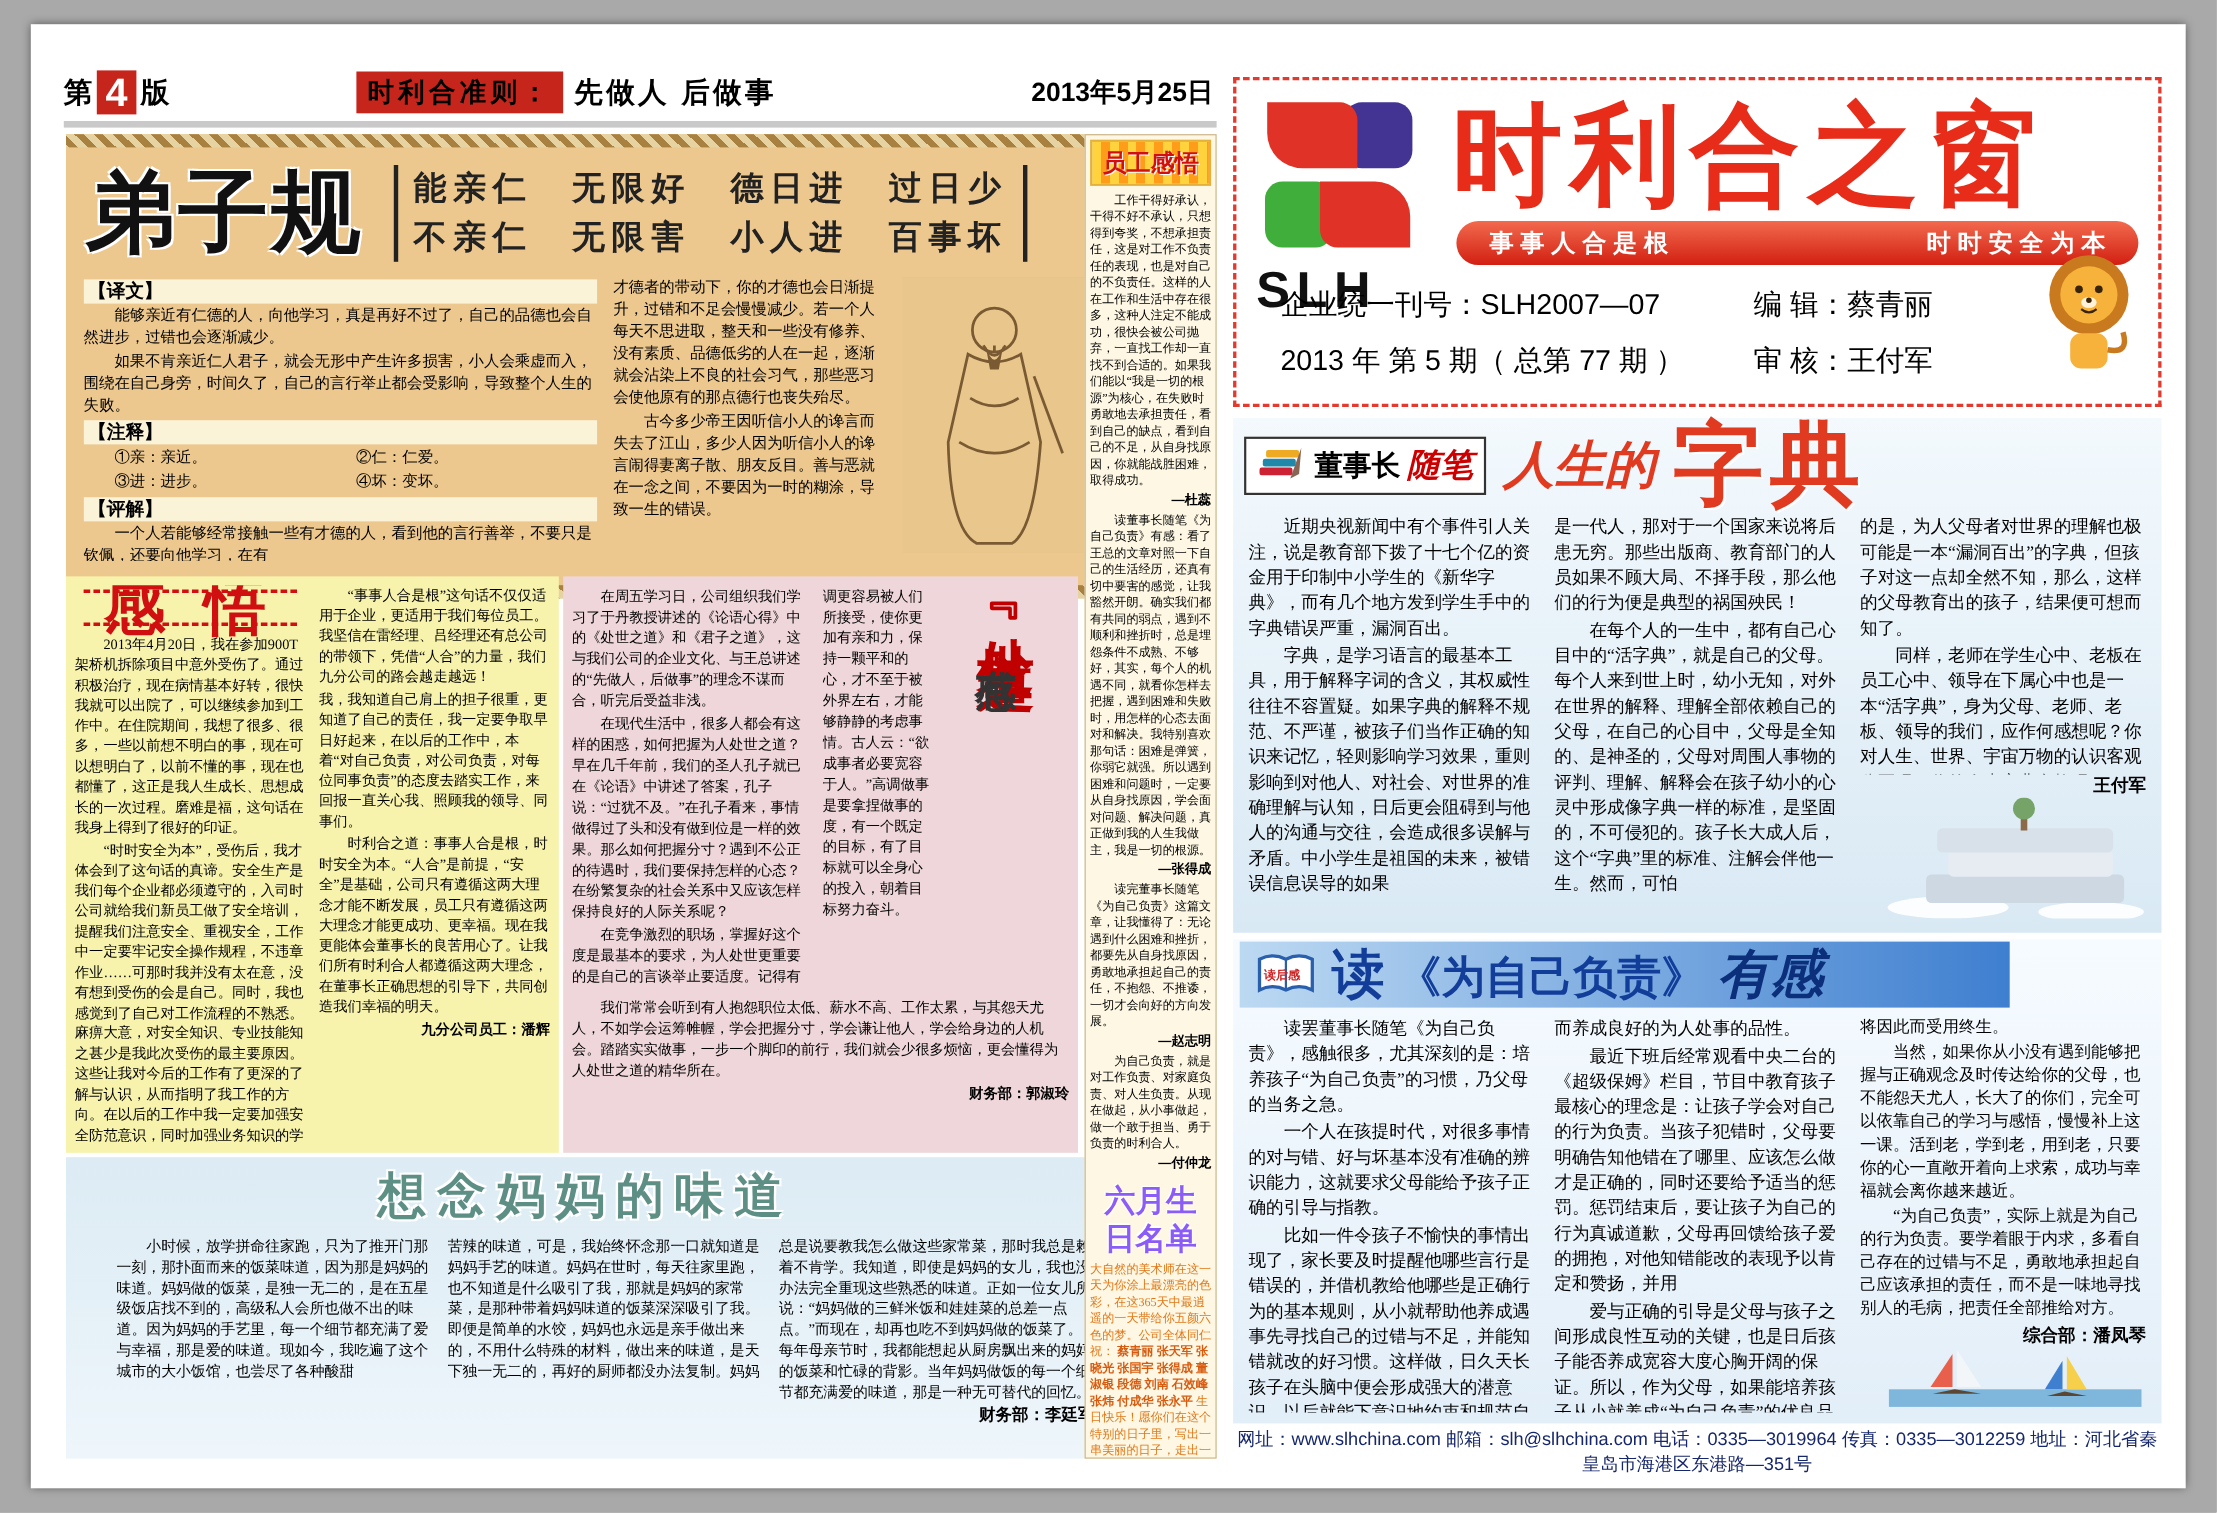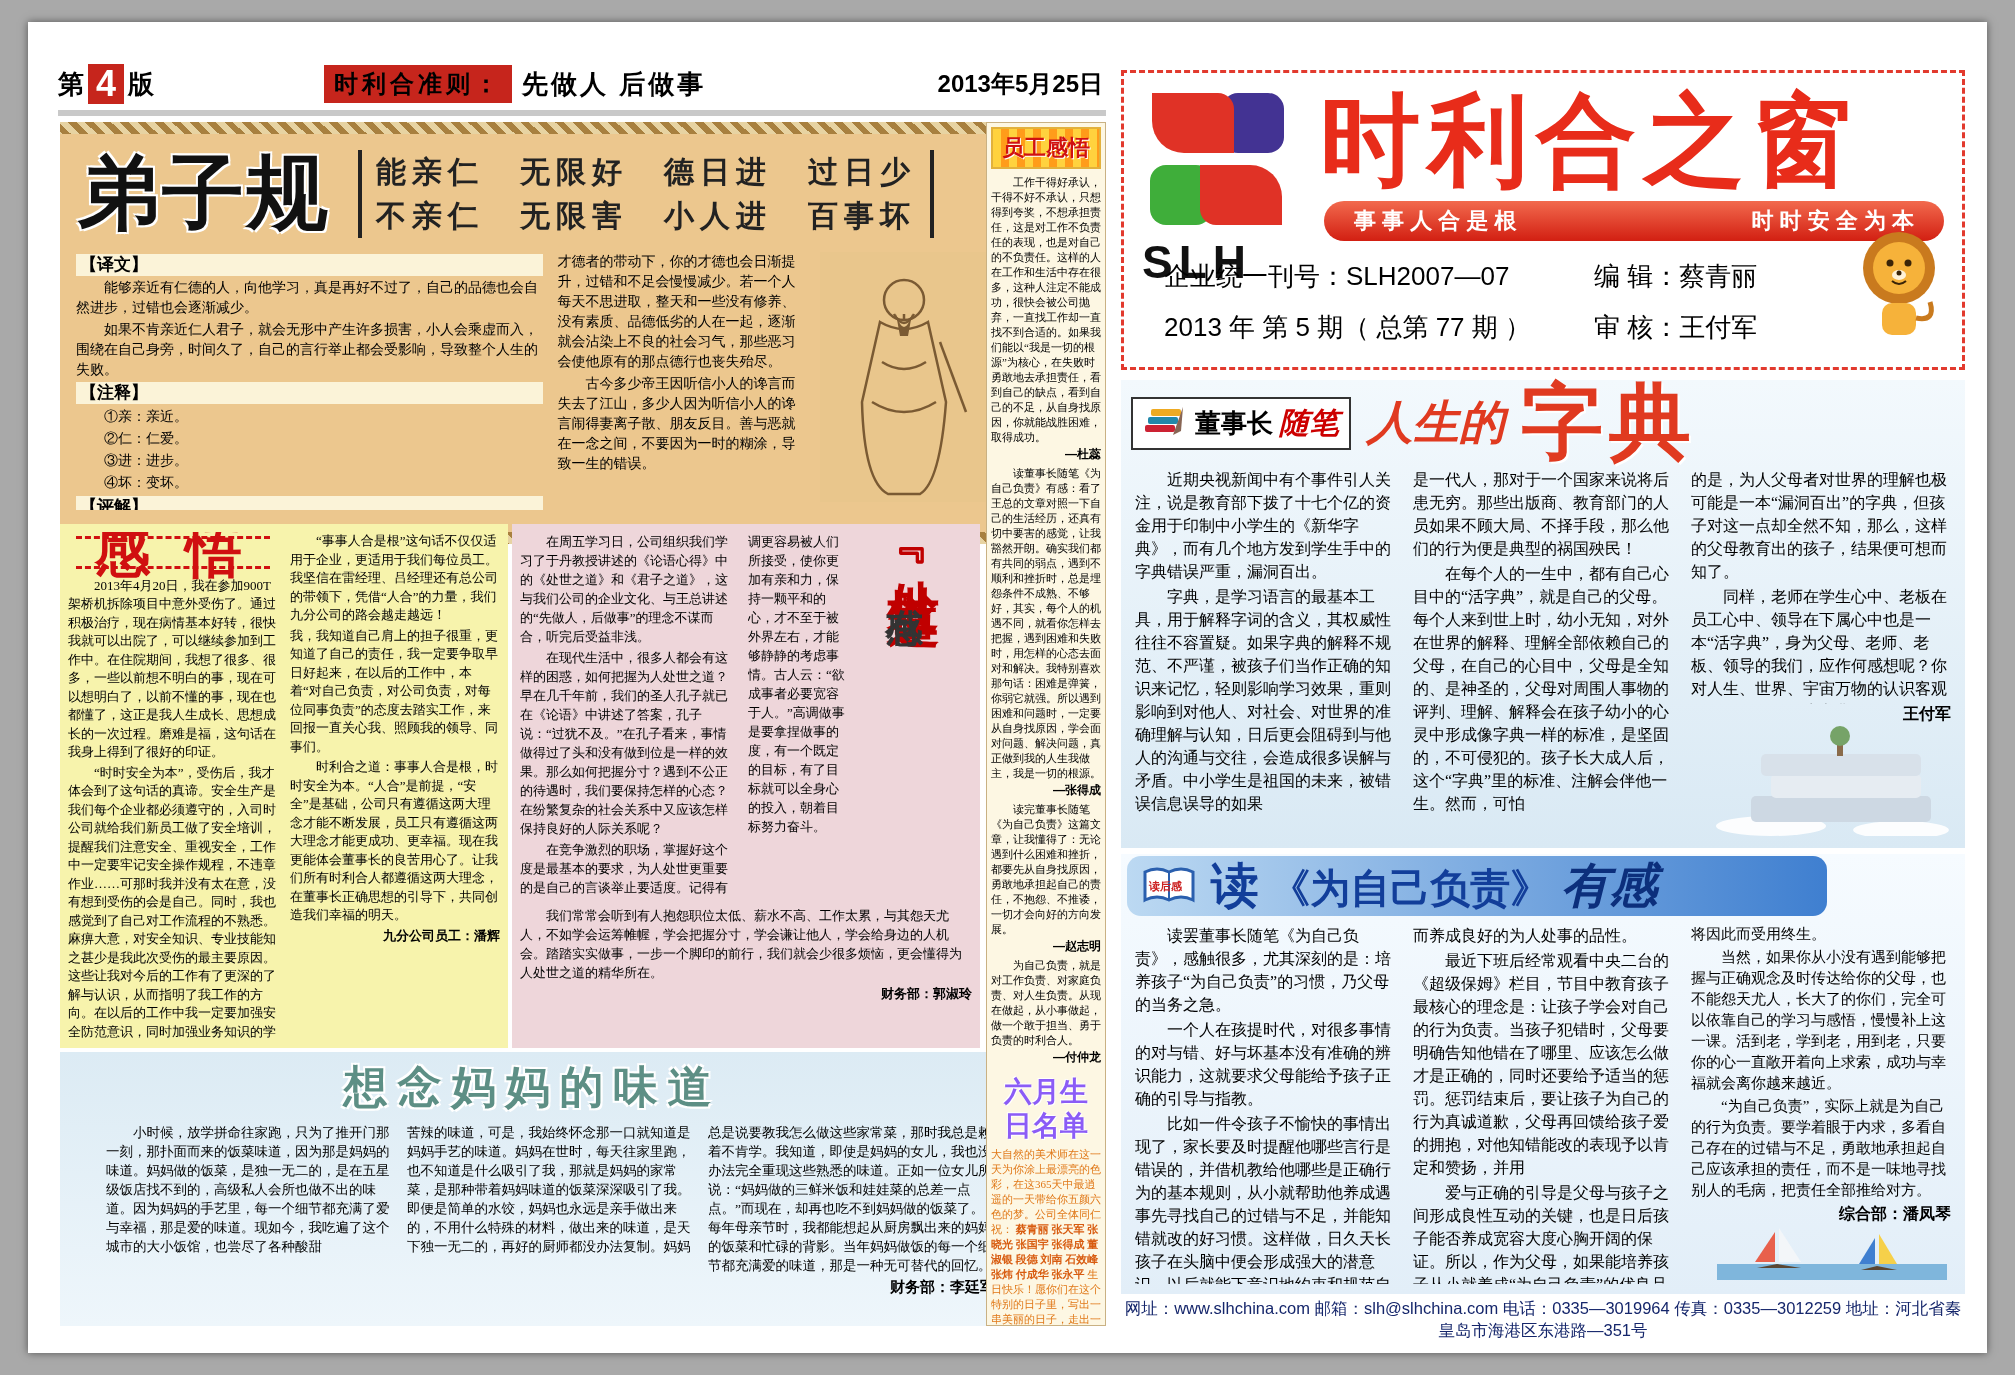--- a/index.html
+++ b/index.html
@@ -30,21 +30,21 @@
   .dz-titlerow{position:absolute;left:18px;top:6px;width:910px;height:108px;display:flex;align-items:center;}
   .dz-title{font-size:82px;font-weight:bold;color:#111;font-family:"Liberation Sans",sans-serif;
             text-shadow:2px 2px 0 #fff,-2px -2px 0 #fff,2px -2px 0 #fff,-2px 2px 0 #fff;letter-spacing:2px;}
   .dz-quote{margin-left:28px;font-size:30px;font-weight:bold;line-height:44px;letter-spacing:6px;
             border-left:4px solid #222;border-right:4px solid #222;padding:0 14px;color:#222;}
   .dz-cols{position:absolute;left:16px;top:118px;width:912px;height:258px;display:flex;gap:14px;}
   .dz-col1{width:470px;font-size:14px;line-height:20px;}
   .dz-col2{width:250px;font-size:14px;line-height:20px;}
   .dz-label{background:#fbf3d8;font-weight:bold;font-size:17px;text-indent:0;
             font-family:"Liberation Sans",sans-serif;padding:1px 4px;margin:2px 0;}
-  .dz-notes{display:grid;grid-template-columns:1fr;padding-left:28px;font-size:14px;line-height:22px;}
+  .dz-notes{display:grid;grid-template-columns:1fr 1fr;padding-left:28px;font-size:14px;line-height:22px;}
   .confucius{width:168px;height:250px;background:#e7c288;}
 
   
   .yellow{left:32px;top:502px;width:448px;height:524px;background:#f7f3ac;display:flex;gap:12px;padding:8px;box-sizing:border-box;}
   .gw-col{flex:1;font-size:13px;line-height:18.5px;}
   .gw-title{color:#d01010;font-size:56px;font-weight:bold;text-align:center;letter-spacing:10px;
             border-top:3px dashed #d01010;border-bottom:3px dashed #d01010;margin:4px 8px 8px 8px;padding:4px 0;
             font-family:"Liberation Sans",sans-serif;}
 
   
@@ -109,21 +109,21 @@
   .es-title-main{font-size:82px;color:#e03a20;font-weight:bold;letter-spacing:6px;
                  text-shadow:2px 2px 0 #fff;}
   .es-cols{position:absolute;left:14px;top:88px;width:816px;height:372px;display:flex;gap:16px;}
   .es-col{width:262px;font-size:16px;line-height:23px;}
   .es-col3{width:260px;position:relative;}
   .es-col3 .txt{font-size:16px;line-height:23px;height:236px;overflow:hidden;}
   .books{position:absolute;bottom:0;right:0;}
 
   
   .review{position:absolute;left:8px;top:792px;width:844px;height:440px;background:linear-gradient(#f6fbff,#e2eef8);}
-  .rv-banner{position:absolute;left:6px;top:2px;width:700px;height:60px;border-radius:14px;
+  .rv-banner{position:absolute;left:6px;top:2px;width:700px;height:60px;border-radius:0;
              background:linear-gradient(90deg,#bcd9f2,#3f7fd0);display:flex;align-items:center;gap:14px;padding:0 14px;box-sizing:border-box;}
   .rv-title{font-size:40px;font-weight:bold;color:#123e9a;font-family:"Liberation Sans",sans-serif;}
   .rv-title .big{font-size:48px;}
   .rv-title .em{color:#0c2f7c;font-style:italic;}
   .rv-cols{position:absolute;left:14px;top:70px;width:816px;height:360px;display:flex;gap:16px;}
   .rv-col{width:262px;font-size:16px;line-height:23px;}
   .rv-col3{width:260px;position:relative;}
   .rv-col3 .txt{font-size:15px;line-height:21px;height:280px;overflow:hidden;}
   .boat{position:absolute;bottom:0;right:4px;}
 

